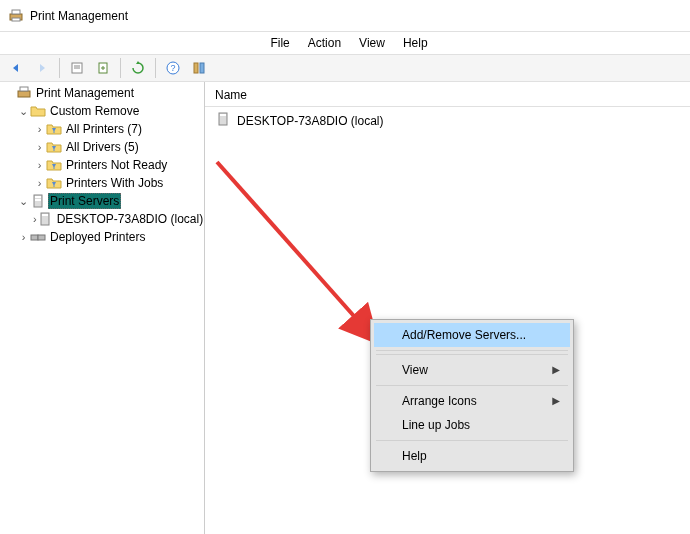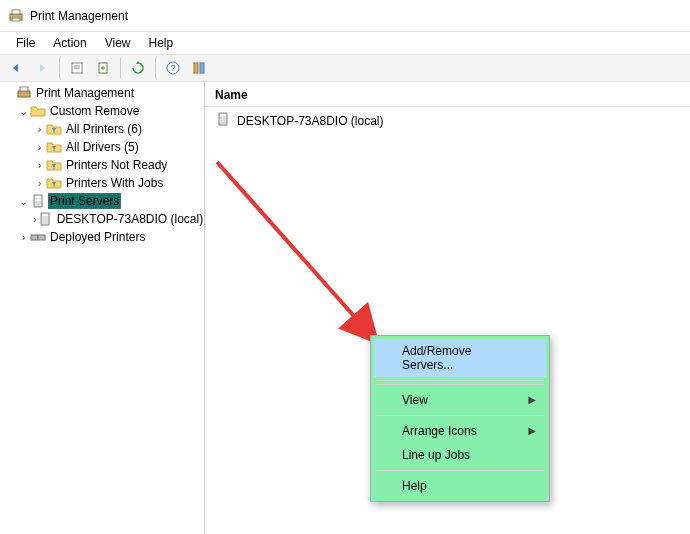--- a/index.html
+++ b/index.html
@@ -2,44 +2,44 @@
 <html><head>
   <meta charset="utf-8">
   <style>
     * { margin: 0; padding: 0; box-sizing: border-box; font-family: "Segoe UI", Tahoma, sans-serif; }
     body { background: #fff; width: 690px; height: 534px; overflow: hidden; font-size: 12px; color: #000; position: relative; }
 
     .titlebar { height: 32px; display: flex; align-items: center; padding-left: 8px; gap: 6px; border-bottom: 1px solid #e0e0e0; }
     .titlebar .icon { width: 16px; height: 16px; }
     .titlebar .title { font-size: 12px; }
 
-    .menubar { height: 22px; display: flex; align-items: center; padding-left: 8px; gap: 2px; }
+    .menubar { height: 22px; display: flex; align-items: center; padding-left: 8px; gap: 2px; justify-content: center; }
     .menubar .menu-item { padding: 2px 8px; cursor: default; }
 
     .toolbar { height: 28px; border-top: 1px solid #e0e0e0; border-bottom: 1px solid #e0e0e0; background: #f5f5f5; display: flex; align-items: center; padding-left: 4px; gap: 2px; }
     .toolbar .tb-btn { width: 24px; height: 24px; display: flex; align-items: center; justify-content: center; cursor: default; }
     .toolbar .sep { width: 1px; height: 20px; background: #ccc; margin: 0 3px; }
 
     .content { display: flex; height: calc(534px - 32px - 22px - 28px); }
     .tree-pane { width: 205px; border-right: 1px solid #ccc; padding-top: 2px; overflow: hidden; }
     .list-pane { flex: 1; padding-top: 2px; background: #fff; }
 
     .tree-pane .row { display: flex; align-items: center; height: 18px; white-space: nowrap; cursor: default; }
     .tree-pane .row .exp { width: 14px; text-align: center; font-size: 11px; color: #555; user-select: none; padding-left: 1px;}
     .tree-pane .row .ic { width: 16px; height: 16px; margin-right: 2px; flex-shrink: 0; }
     .tree-pane .row .lbl { padding: 0 2px; }
     .tree-pane .row.selected .lbl { background: #0f766e; border: 1px dotted #666; padding: 0 1px; }
     .ind0 { padding-left: 2px; }
     .ind1 { padding-left: 16px; }
     .ind2 { padding-left: 32px; }
 
-    .list-header { padding: 4px 10px; font-size: 12px; color: #000; border-bottom: 1px solid #e0e0e0; font-weight: bold; }
+    .list-header { padding: 4px 10px; font-size: 12px; color: #000; border-bottom: 1px solid #e0e0e0; }
     .list-item { display: flex; align-items: center; padding: 4px 10px; gap: 6px; cursor: default; }
 
-    .context-menu { position: absolute; left: 370px; top: 335px; width: 180px; background: #86efac; border: 1px solid #aaa; box-shadow: 2px 3px 8px rgba(0,0,0,0.3); padding: 3px; z-index: 10; }
+    .context-menu { position: absolute; left: 370px; top: 319px; width: 204px; background: #e5e5e5; border: 1px solid #aaa; box-shadow: 2px 3px 8px rgba(0,0,0,0.3); padding: 3px; z-index: 10; }
     .context-menu .cm-item { padding: 5px 28px 5px 28px; position: relative; cursor: default; font-size: 12px; }
     .context-menu .cm-item.hl { background: #b0dbff; }
     .context-menu .cm-sep { height: 1px; background: #d0d0d0; margin: 3px 2px; }
     .context-menu .cm-item .sub { position: absolute; right: 10px; top: 6px; font-size: 10px; color: #444; }
 
     .arrow { position: absolute; left: 207px; top: 152px; z-index: 5; pointer-events: none; }
 
     
     .printer-icon { width: 16px; height: 16px; }
   </style>
@@ -129,21 +129,21 @@
             <path d="M1 4 L6 4 L7 6 L15 6 L15 13 L1 13 Z" fill="#f7d774" stroke="#c9a83f"></path>
           </svg></span>
       <span class="lbl">Custom Remove</span>
     </div>
     <div class="row ind2">
       <span class="exp">›</span>
       <span class="ic"><svg viewBox="0 0 16 16" width="16" height="16">
             <path d="M1 4 L6 4 L7 6 L15 6 L15 13 L1 13 Z" fill="#f7d774" stroke="#c9a83f"></path>
             <path d="M6 7 L10 7 L8.5 10 L8.5 12 L7.5 12 L7.5 10 Z" fill="#5a8bd0"></path>
           </svg></span>
-      <span class="lbl">All Printers (6)</span>
+      <span class="lbl">All Printers (7)</span>
     </div>
     <div class="row ind2">
       <span class="exp">›</span>
       <span class="ic"><svg viewBox="0 0 16 16" width="16" height="16">
             <path d="M1 4 L6 4 L7 6 L15 6 L15 13 L1 13 Z" fill="#f7d774" stroke="#c9a83f"></path>
             <path d="M6 7 L10 7 L8.5 10 L8.5 12 L7.5 12 L7.5 10 Z" fill="#5a8bd0"></path>
           </svg></span>
       <span class="lbl">All Drivers (5)</span>
     </div>
     <div class="row ind2">

